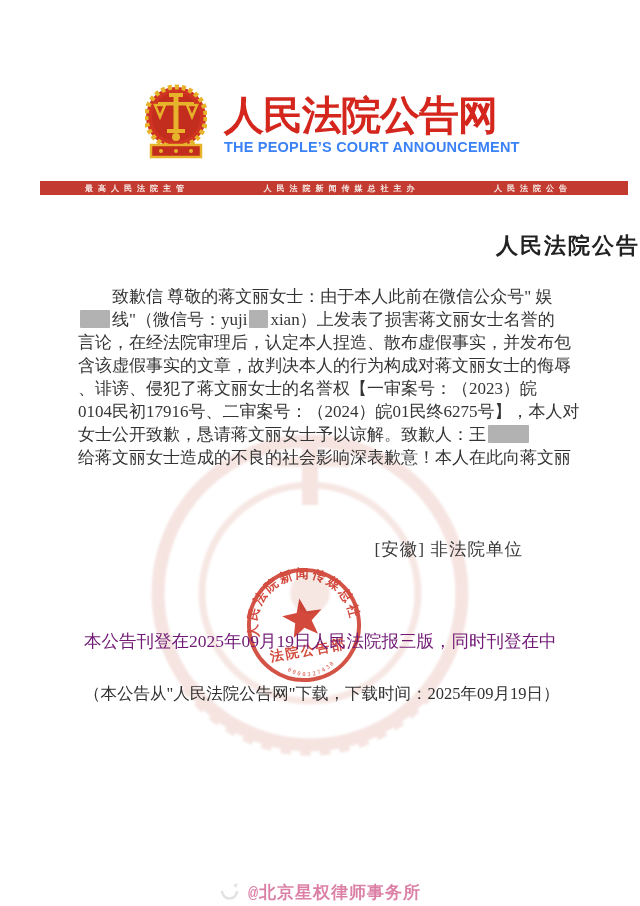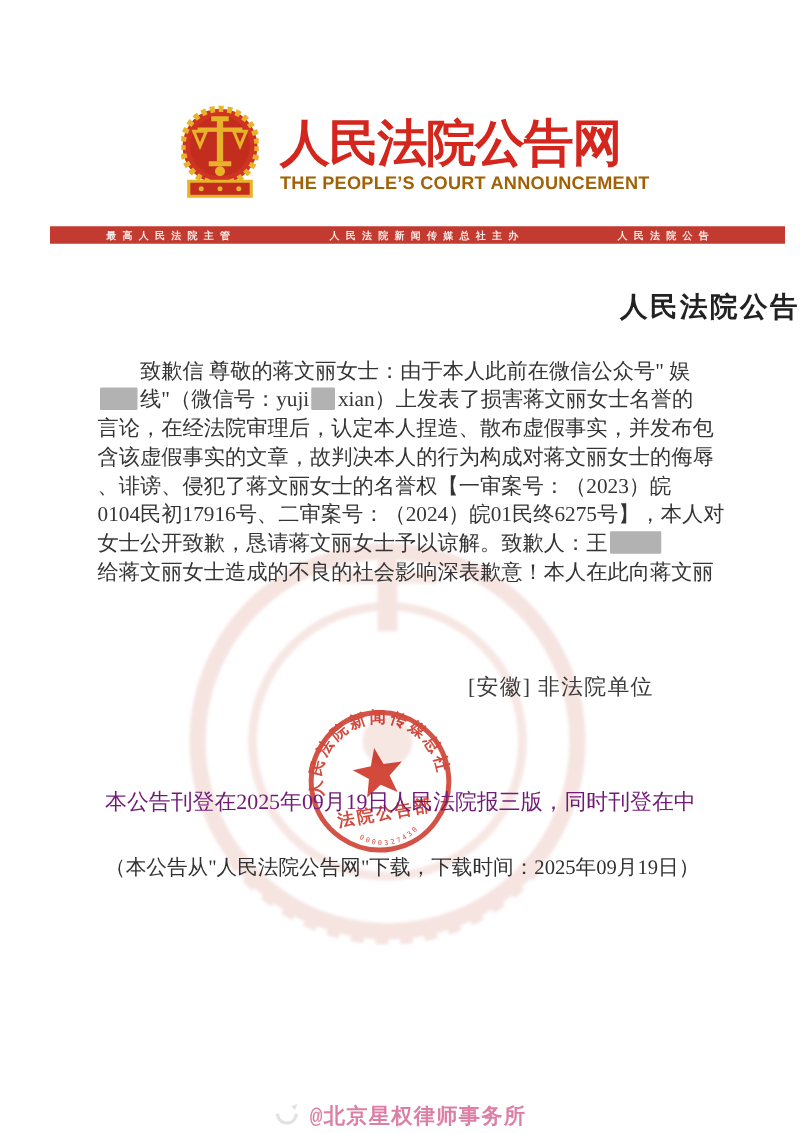--- a/index.html
+++ b/index.html
@@ -16,21 +16,21 @@
   .site-title{
     position:absolute;left:224px;top:82px;width:290px;
     font-family:"Liberation Sans","DejaVu Sans",sans-serif;
     font-weight:bold;font-size:40px;letter-spacing:-1px;line-height:1.1;
     color:#d4261c;white-space:nowrap;
   }
   .site-subtitle{
     position:absolute;left:224px;top:128px;width:290px;
     font-family:"Liberation Sans","DejaVu Sans",sans-serif;
     font-weight:bold;font-size:14.5px;letter-spacing:0.2px;
-    color:#a16207;white-space:nowrap;
+    color:#3b82f6;white-space:nowrap;
   }
   .banner{
     position:absolute;left:40px;right:12px;top:170px;height:14px;
     background:#c33b30;display:flex;align-items:center;justify-content:space-between;
     padding:0 56px 0 45px;box-sizing:border-box;
   }
   .banner span{
     font-family:"Liberation Sans","DejaVu Sans",sans-serif;
     font-size:8px;font-weight:bold;color:#f6e9e6;letter-spacing:5px;white-space:nowrap;
   }

